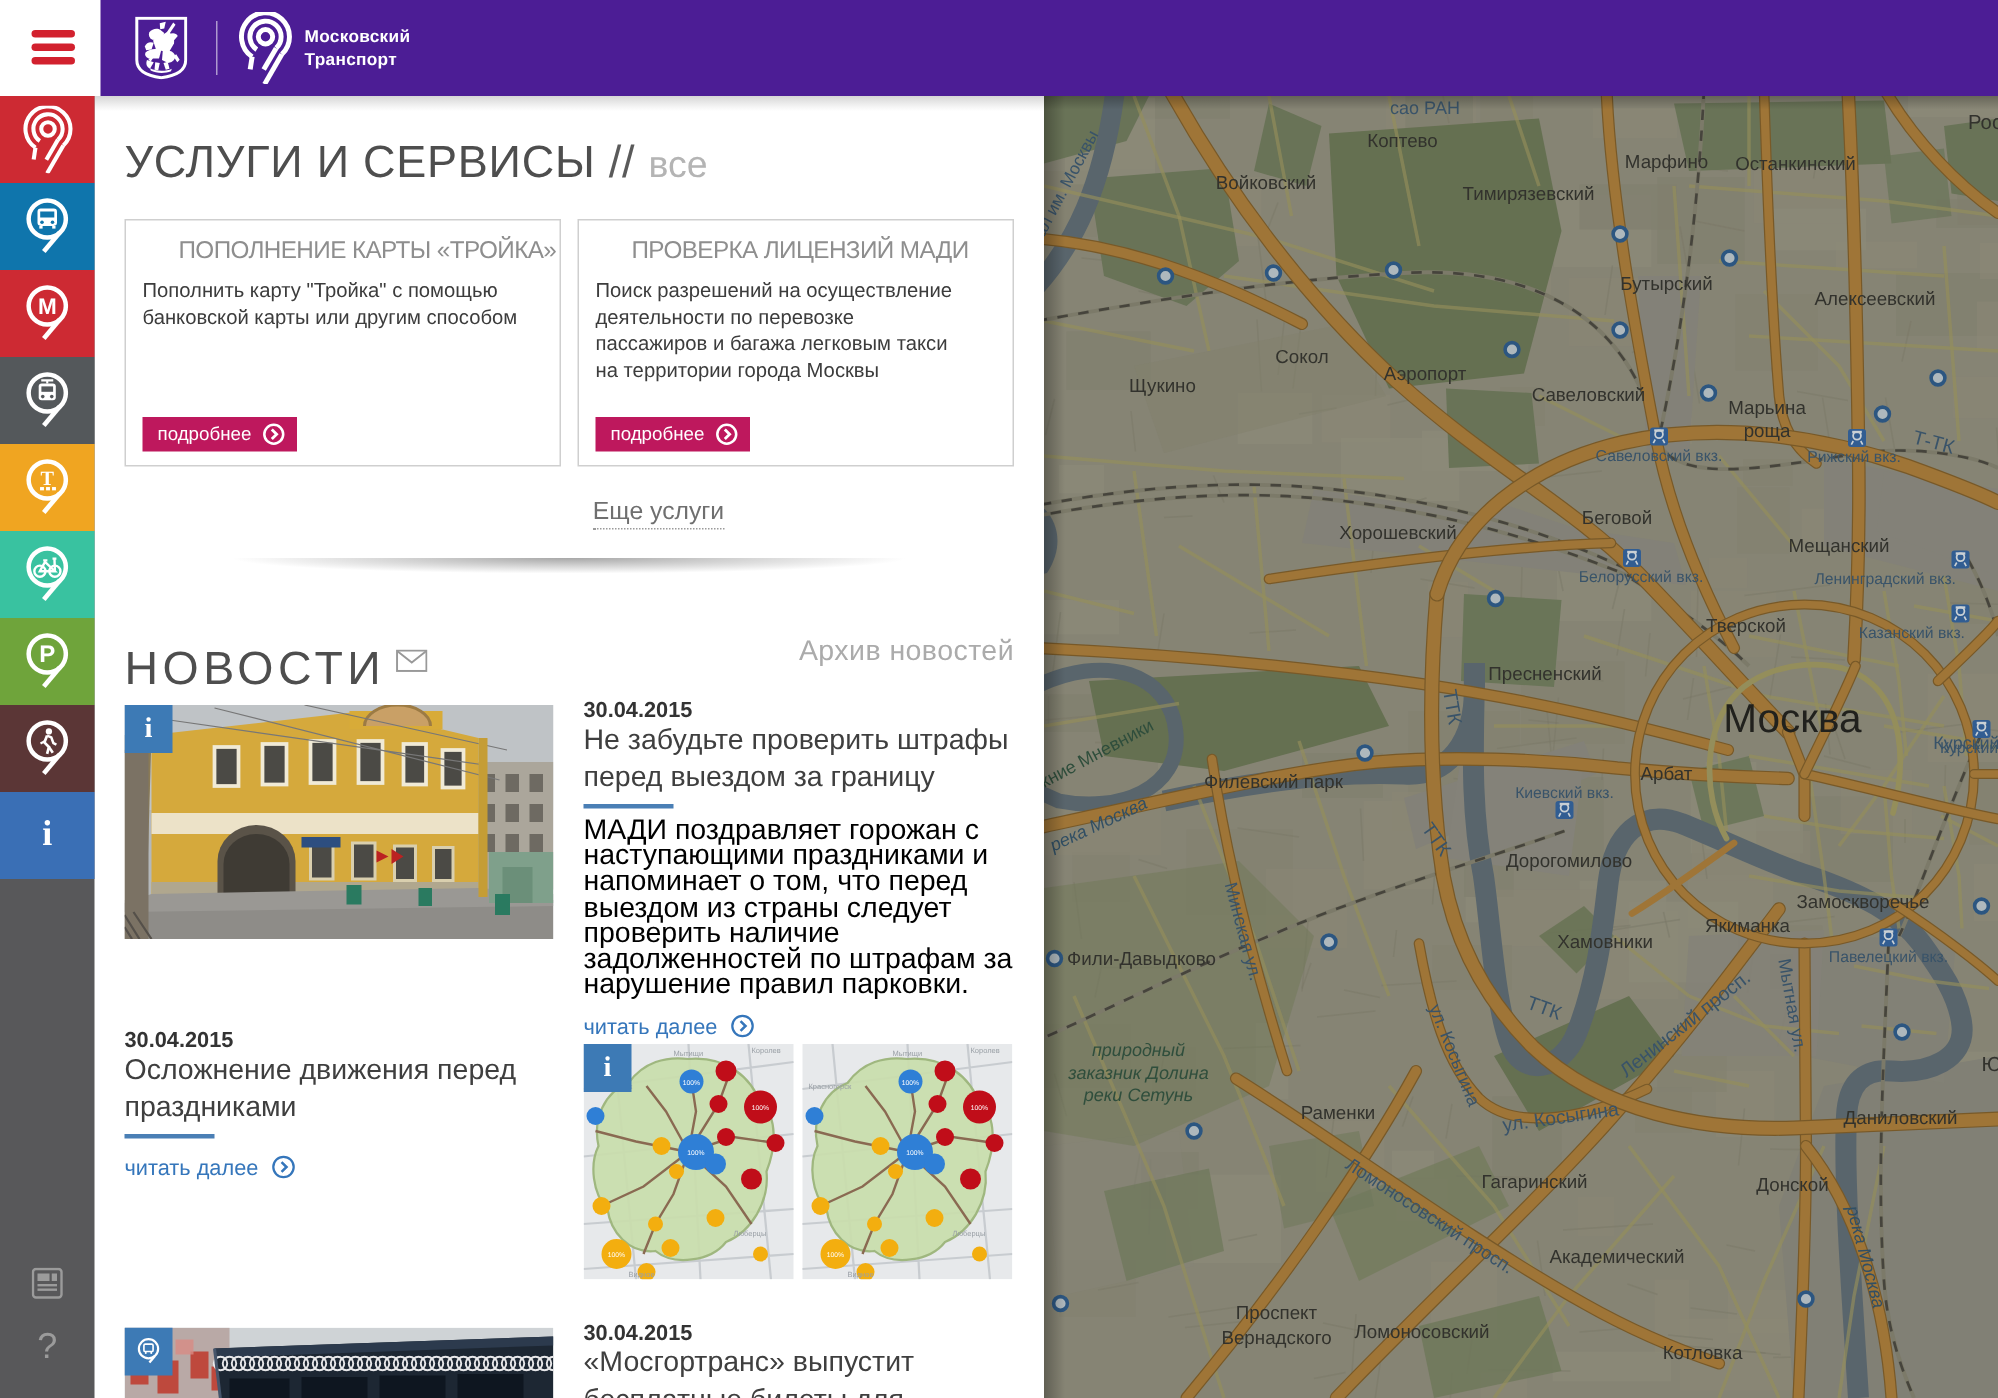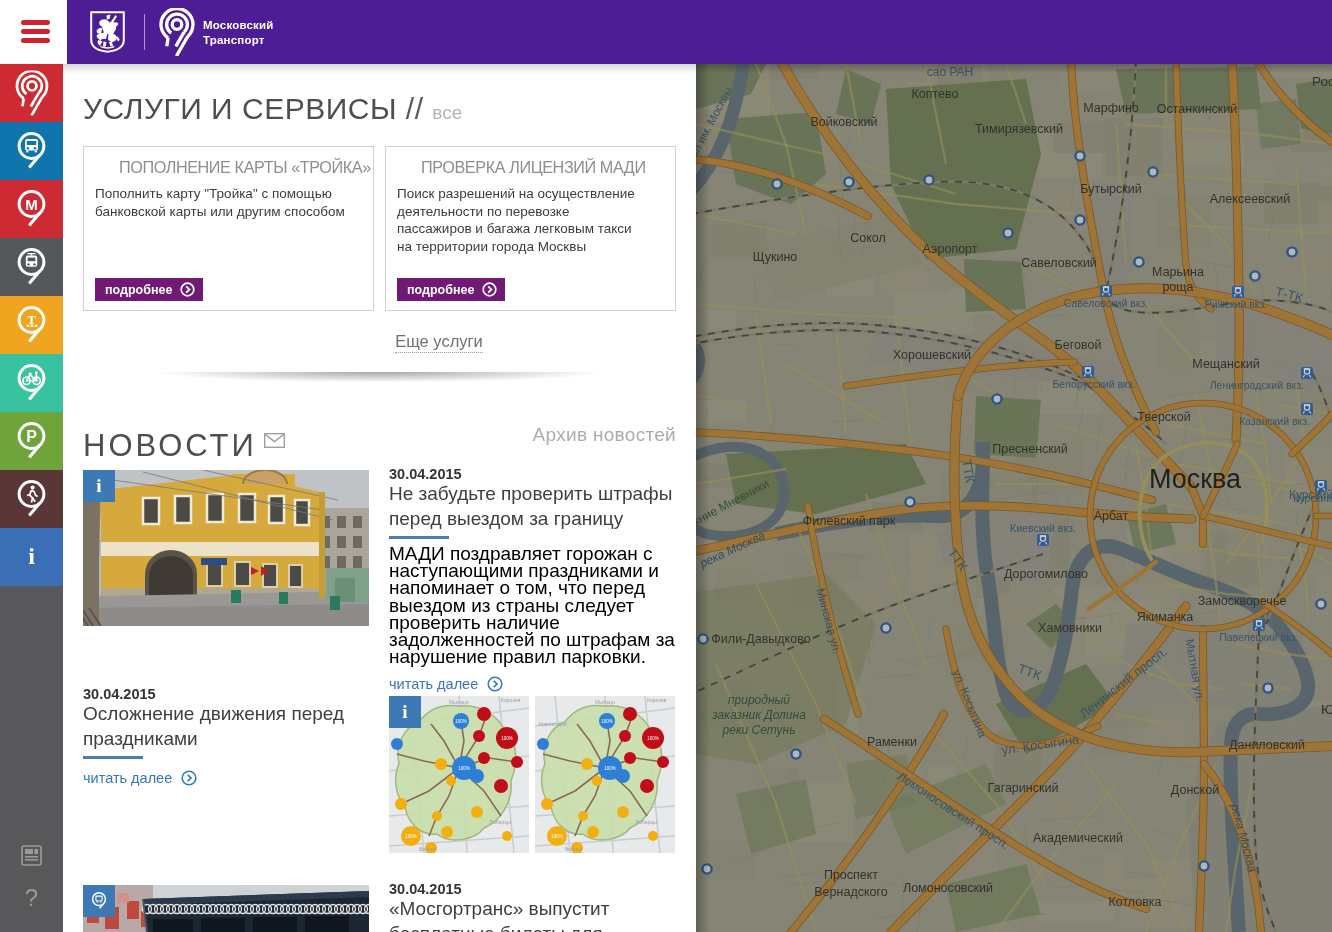--- a/index.html
+++ b/index.html
@@ -21,28 +21,28 @@
   .tile { position:relative; width:63px; height:58px; }
   .tile svg { position:absolute; left:50%; top:50%; transform:translate(-50%,-50%); }
   #newsico { position:absolute; left:21px; top:781px; }
   #qmark { position:absolute; left:0; top:820px; width:63px; text-align:center; color:#9b9b9b; font-size:24px; }
 
   
   #content { position:absolute; left:63px; top:64px; width:633px; height:868px; background:#fff; z-index:30; overflow:hidden; }
   #topshadow { position:absolute; left:0; top:0; width:633px; height:10px; background:linear-gradient(#d6d6d6,#f4f4f4 70%,#ffffff); }
 
   h1.sec { font-weight:normal; font-size:30px; color:#4e4e4e; letter-spacing:0.5px; }
-  h1.sec .all { font-size:19px; color:#b4b4b4; letter-spacing:0; }
+  h1.sec .all { font-size:25px; color:#b4b4b4; letter-spacing:0; }
 
   #services { position:absolute; left:20px; top:28px; width:593px; }
   .cards { position:absolute; left:20px; top:82px; }
   .card { position:absolute; top:0; height:165px; border:1px solid #cfcfcf; background:#fff; padding:11px 11px; }
   .card h2 { font-weight:normal; font-size:16.2px; color:#8e8e8e; margin-bottom:8px; letter-spacing:-0.4px; white-space:nowrap;margin-left:24px; }
   .card p { font-size:13.5px; color:#3c3c3c; line-height:17.5px; }
-  .btn { position:absolute; left:11px; bottom:9px; background:#701a75; color:#fff; font-weight:bold; font-size:12.5px; padding:4px 8px 5px 10px; height:23px; }
+  .btn { position:absolute; left:11px; bottom:9px; background:#be185d; color:#fff; font-weight:normal; font-size:12.5px; padding:4px 8px 5px 10px; height:23px; }
   .btn svg { vertical-align:-3.5px; margin-left:4px; }
 
   #more { position:absolute; left:0; top:268px; width:752px; text-align:center; }
   #more span { font-size:16.5px; color:#6f6f6f; border-bottom:1px dotted #9a9a9a; padding-bottom:2px; }
 
   #divider { position:absolute; left:0; top:308px; width:633px; height:14px;
      background:radial-gradient(ellipse 48% 100% at 50% 0%, rgba(80,80,80,0.5), rgba(120,120,120,0.0) 74%); }
   #dividercover { position:absolute; left:0; top:305px; width:633px; height:5px; background:#fff; }
 
   #newshead { position:absolute; left:20px; top:356px; width:593px; }

